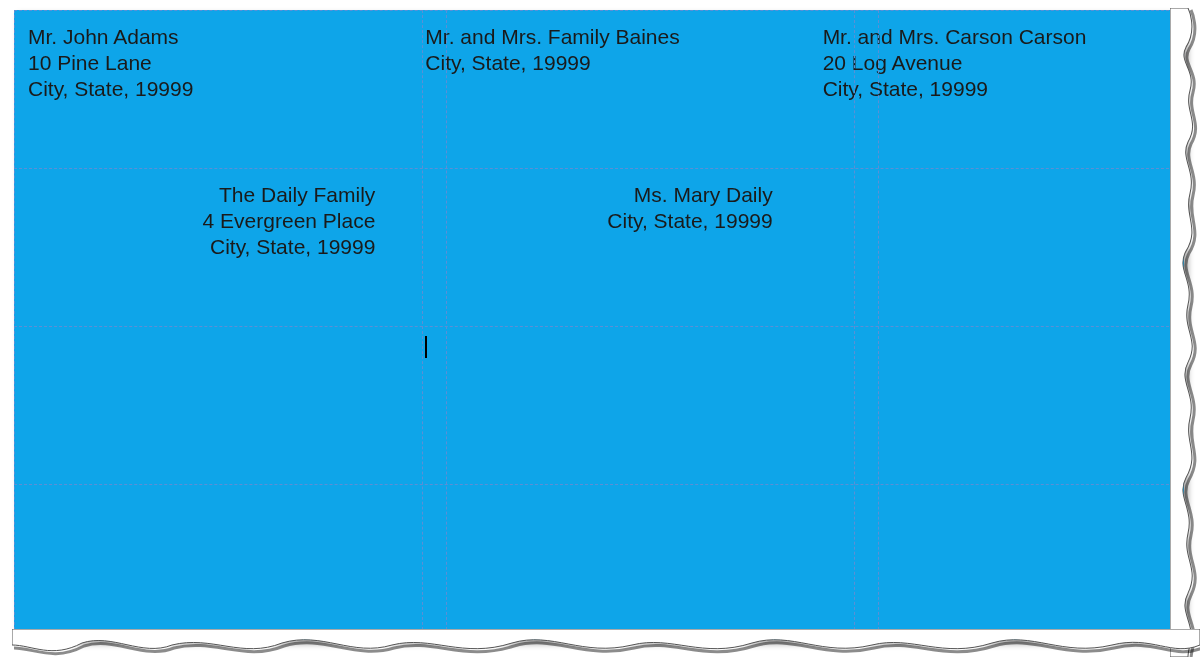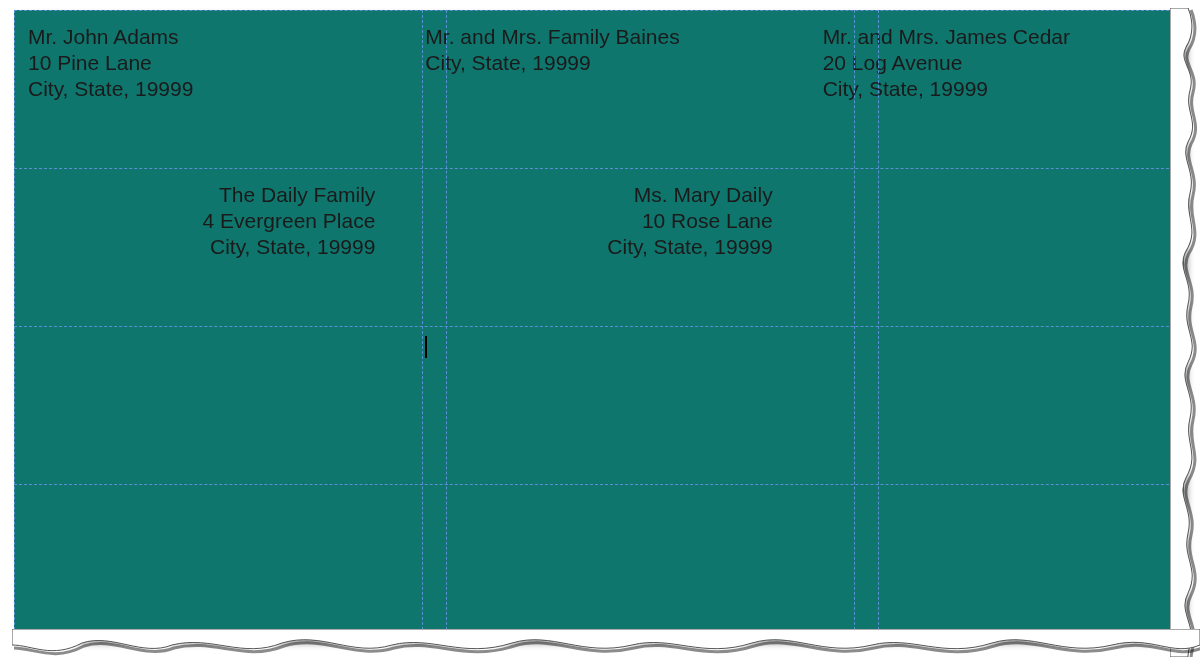--- a/index.html
+++ b/index.html
@@ -15,21 +15,21 @@
     position: relative;
     width: 1200px;
     height: 667px;
   }
   .label-sheet {
     position: absolute;
     top: 10px;
     left: 14px;
     width: 1170px;
     height: 630px;
-    background: #0f766e;
+    background: #0ea5e9;
     box-shadow: 4px 4px 6px rgba(0,0,0,0.35);
   }
   
   .guide-v {
     position: absolute;
     top: 0;
     height: 100%;
     width: 0;
     border-left: 1px dashed #5b8fd6;
   }
@@ -110,36 +110,35 @@
         <div>10 Pine Lane</div>
         <div>City, State, 19999</div>
       </div>
       <div class="gap-cell" style="width:24px;"></div>
       <div class="label-cell" style="width:408px;">
         <div>Mr. and Mrs. Family Baines</div>
         <div>City, State, 19999</div>
       </div>
       <div class="gap-cell" style="width:24px;"></div>
       <div class="label-cell" style="width:408px;">
-        <div>Mr. and Mrs. James Cedar</div>
+        <div>Mr. and Mrs. Carson Carson</div>
         <div>20 Log Avenue</div>
         <div>City, State, 19999</div>
       </div>
     </div>
 
     <div class="row" style="height:158px;text-align:right;">
       <div class="label-cell" style="width:408px;">
         <div>The Daily Family</div>
         <div>4 Evergreen Place</div>
         <div>City, State, 19999</div>
       </div>
       <div class="gap-cell" style="width:24px;"></div>
       <div class="label-cell" style="width:408px;">
         <div>Ms. Mary Daily</div>
-        <div>10 Rose Lane</div>
         <div>City, State, 19999</div>
       </div>
       <div class="gap-cell" style="width:24px;"></div>
       <div class="label-cell" style="width:408px;">
         <div></div>
         <div></div>
         <div></div>
       </div>
     </div>
 

